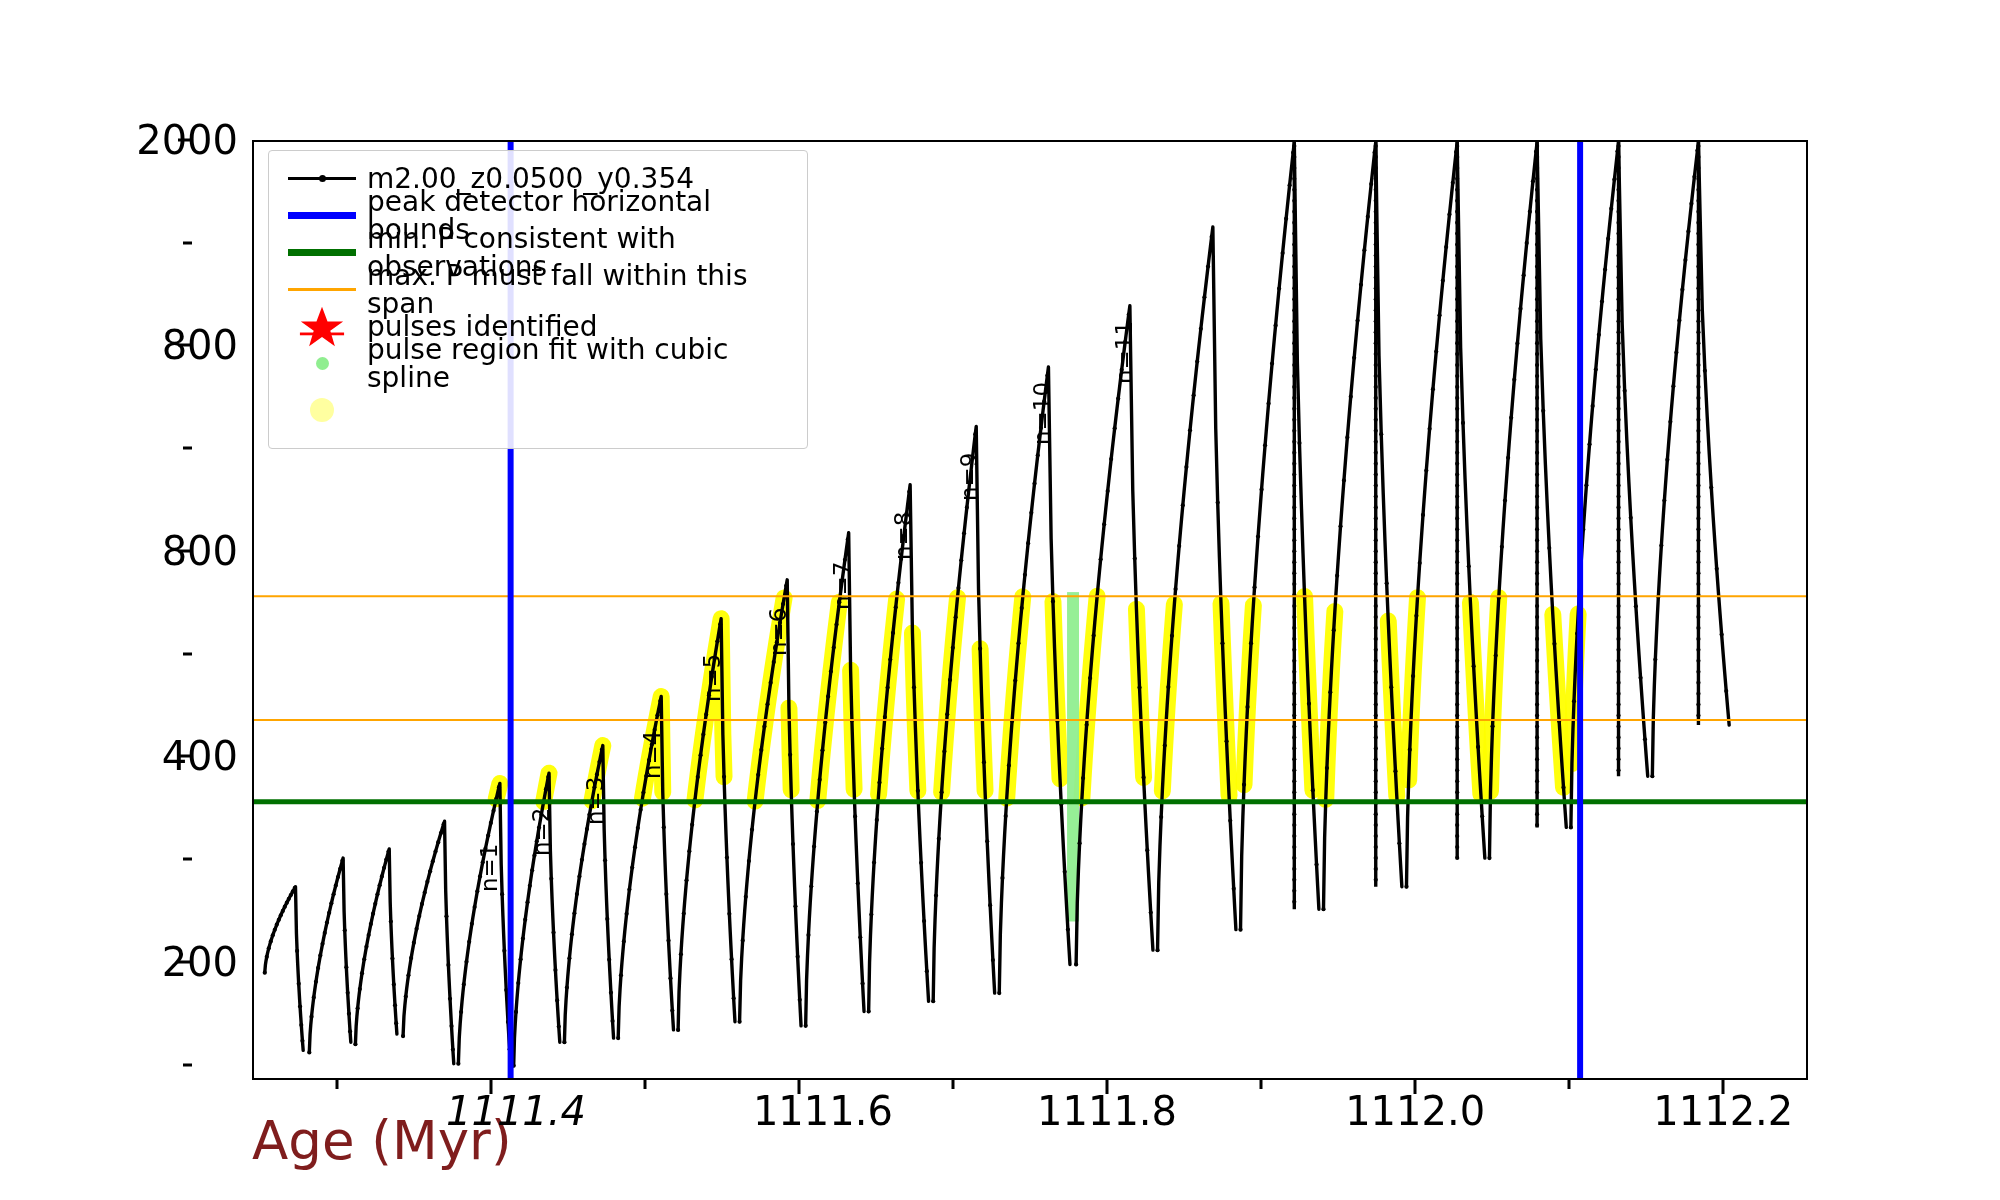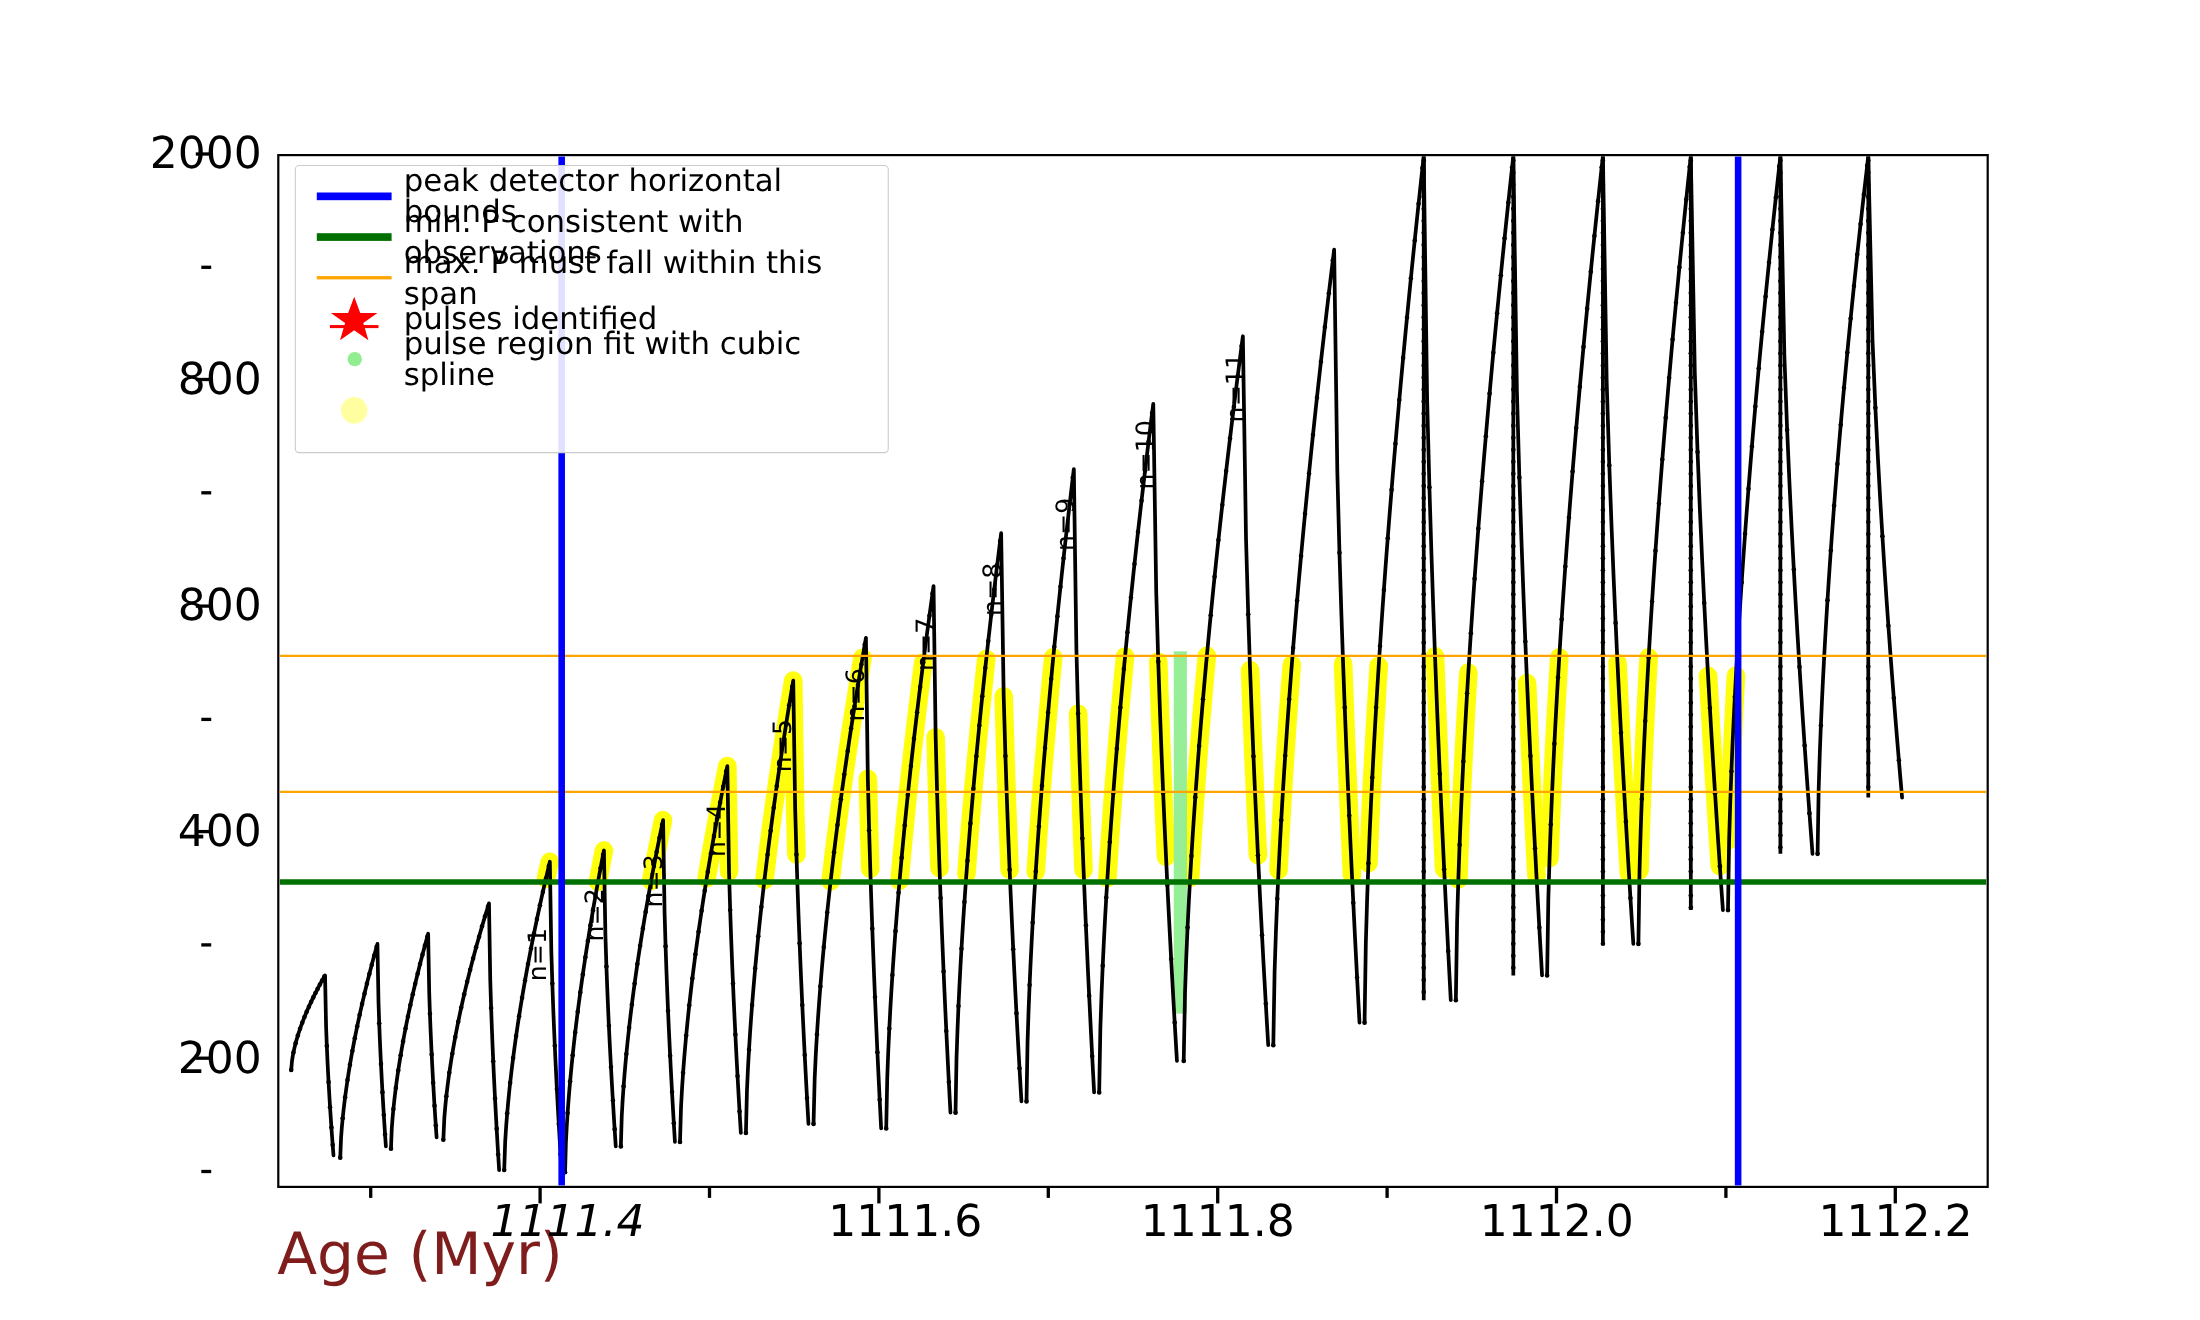--- a/index.html
+++ b/index.html
@@ -1073,20 +1073,26 @@
         <div class="pulse-label" style="left: 662.212px; top: 392.437px;">n=8</div>
         <div class="pulse-label" style="left: 728.457px; top: 332.852px;">n=9</div>
         <div class="pulse-label" style="left: 800.865px; top: 277.377px;">n=10</div>
         <div class="pulse-label" style="left: 882.517px; top: 215.738px;">n=11</div>
       </div>
   </div>
 
   <div id="legend">
     <div class="legend-row">
       <span class="legend-key">
+        <span class="key-dotline"></span>
+      </span>
+      <span class="legend-text">m2.00_z0.0500_y0.354</span>
+    </div>
+    <div class="legend-row">
+      <span class="legend-key">
         <span class="key-line thick" style="background:#0000ff"></span>
       </span>
       <span class="legend-text">peak detector horizontal bounds</span>
     </div>
     <div class="legend-row">
       <span class="legend-key">
         <span class="key-line thick" style="background:#007000"></span>
       </span>
       <span class="legend-text">min. P consistent with observations</span>
     </div>

